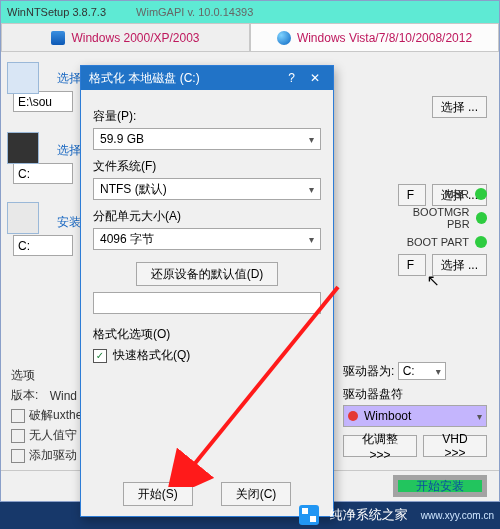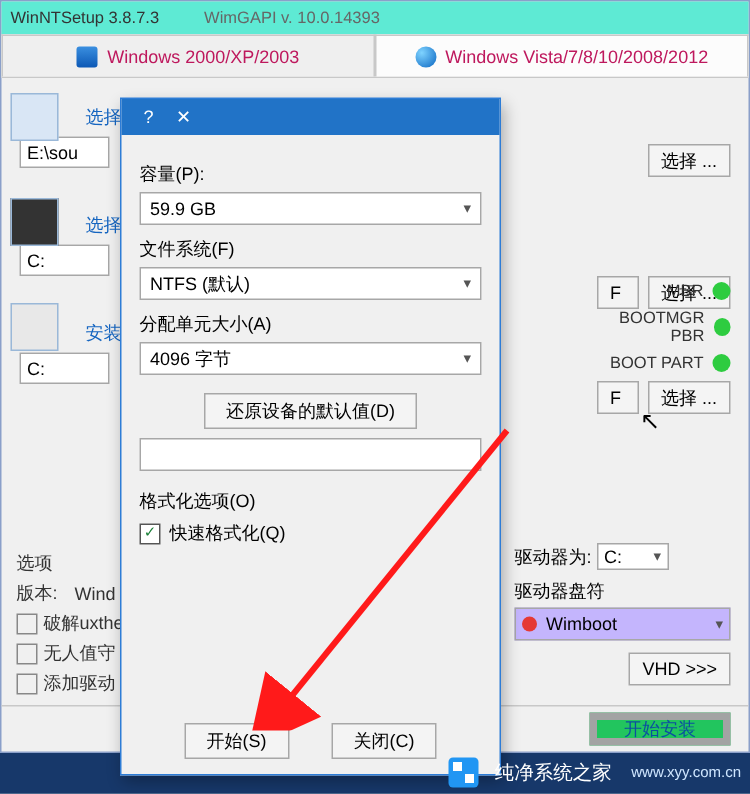--- a/index.html
+++ b/index.html
@@ -146,32 +146,34 @@
             </span>
         </div>
         <div class="lbl" style="margin-top:6px;">驱动器盘符</div>
         <div class="combo">
           <span class="reddot"></span>
           <span>Wimboot</span>
           <span style="flex:1"></span>
             <span class="caret">▾</span>
         </div>
         <div style="display:flex;gap:6px;margin-top:8px;justify-content:flex-end;">
+          <button class="btn">化调整 &gt;&gt;&gt;</button>
           <button class="btn">VHD &gt;&gt;&gt;</button>
         </div>
       </div>
     </div>
 
     <div class="bottombar">
       <button class="btn btn-primary" style="padding:0 18px;">开始安装</button>
     </div>
   </div>
 
   <div class="modal">
     <div class="mtitle">
+      <span>格式化 本地磁盘 (C:)</span>
       <span class="mt-right">
         <span>?</span>
         <span>✕</span>
       </span>
     </div>
     <div class="mbody">
       <label>容量(P):</label>
       <div class="msel">
         <span>59.9 GB</span>
         <span class="caret">▾</span>

